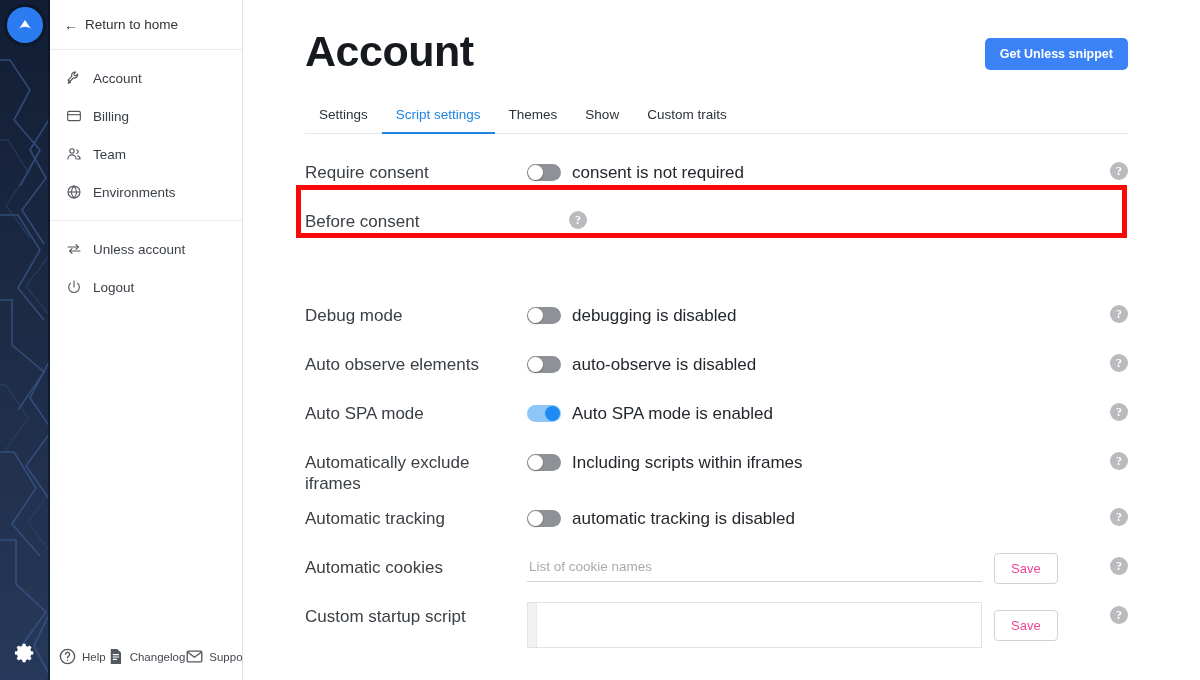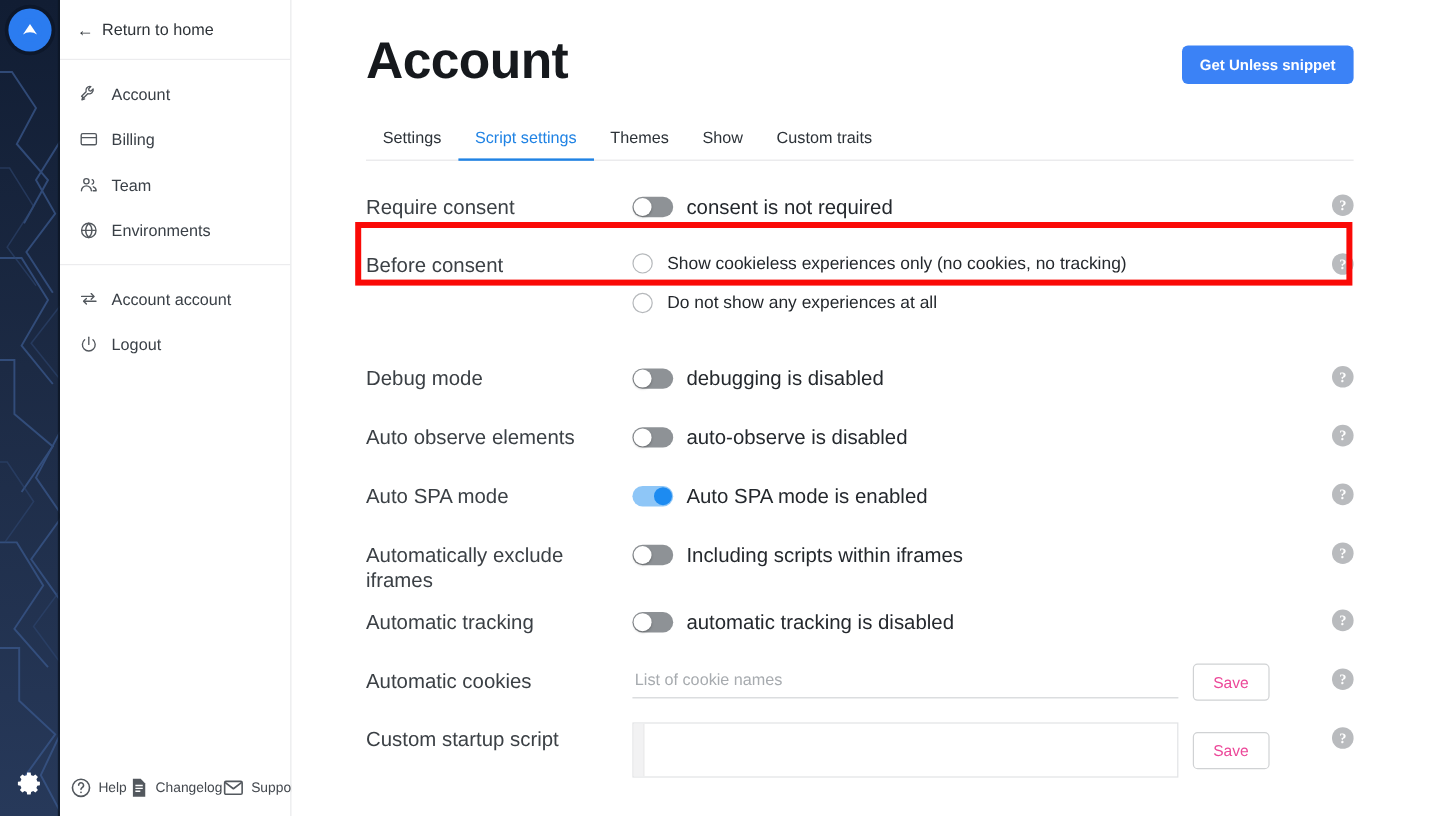--- a/index.html
+++ b/index.html
@@ -385,21 +385,21 @@
 
       <div class="nav-item">
         <span class="nav-icn">
           <svg width="16" height="16" viewBox="0 0 24 24" fill="none" stroke="#53585e" stroke-width="1.7" stroke-linecap="round" stroke-linejoin="round">
             <path d="M3 9h15"></path>
               <path d="M15 5.5 18.5 9 15 12.5"></path>
             <path d="M21 15H6"></path>
               <path d="M9 11.5 5.5 15 9 18.5"></path>
           </svg>
         </span>
-        <span>Account account</span>
+        <span>Unless account</span>
       </div>
 
       <div class="nav-item">
         <span class="nav-icn">
           <svg width="16" height="16" viewBox="0 0 24 24" fill="none" stroke="#53585e" stroke-width="1.7" stroke-linecap="round">
             <path d="M12 3v9"></path>
             <path d="M6.8 6.2a8 8 0 1010.4 0"></path>
           </svg>
         </span>
         <span>Logout</span>
@@ -467,34 +467,22 @@
                   <span class="knob"></span>
                 </div>
               <span class="toggle-text">consent is not required</span>
             </div>
           </div>
           <div class="srow-help">
             <div class="help-icon">?</div>
           </div>
         </div>
 
-        <div class="srow" style="min-height:94px;">
+        <div class="srow" style="min-height:94px;gap:20px;">
           <div class="srow-label">Before consent</div>
-          <div class="srow-ctl" style="align-items:flex-start;">
-            <div class="radio-list">
-              <div class="radio-row">
-                <span class="radio"></span>
-                <span class="radio-label">Show cookieless experiences only (no cookies, no tracking)</span>
-              </div>
-              <div class="radio-row">
-                <span class="radio"></span>
-                <span class="radio-label">Do not show any experiences at all</span>
-              </div>
-            </div>
-          </div>
           <div class="srow-help">
             <div class="help-icon">?</div>
           </div>
         </div>
 
         <div class="srow">
           <div class="srow-label">Debug mode</div>
           <div class="srow-ctl">
             <div class="toggle-wrap">
               <div class="toggle">

